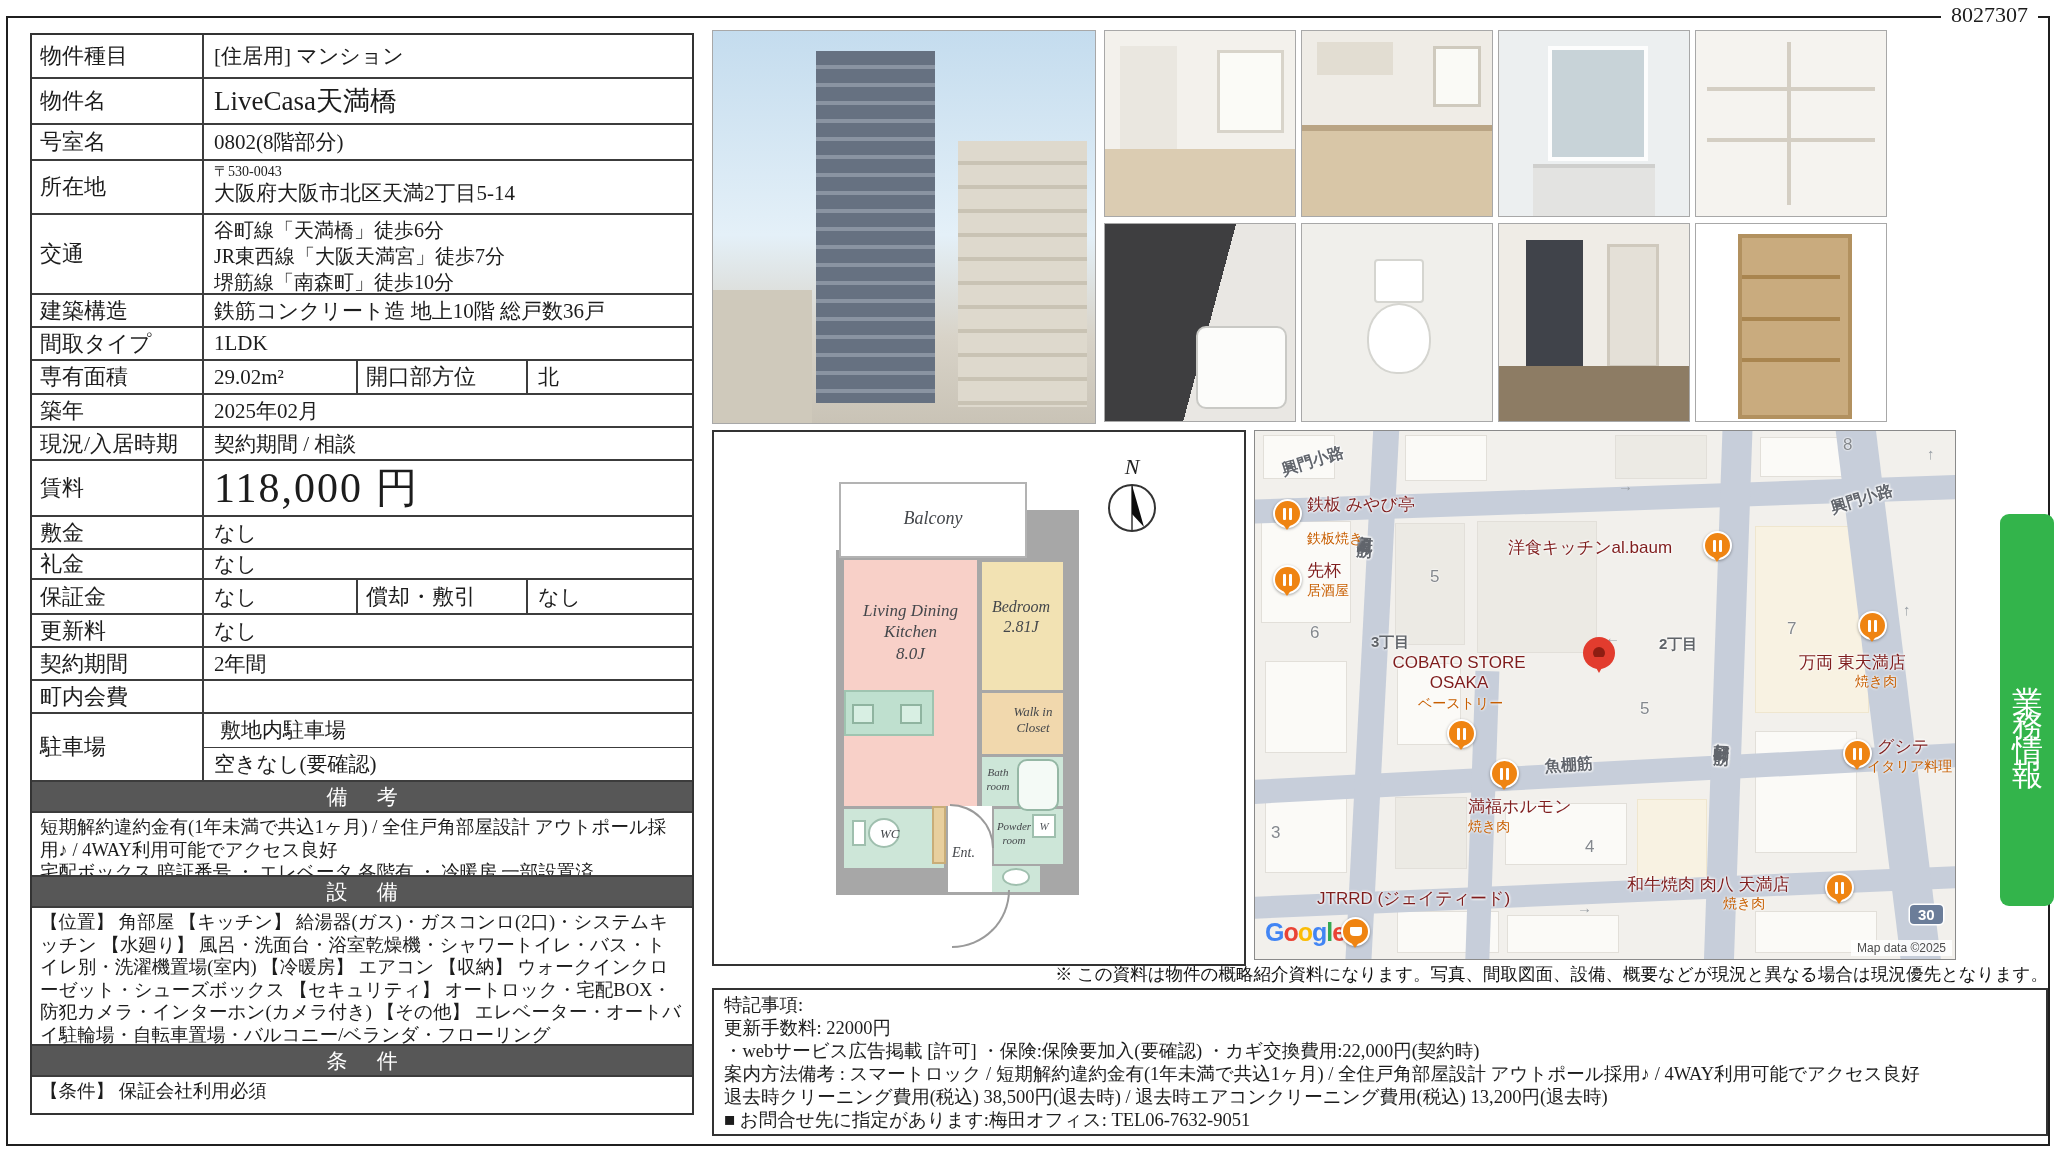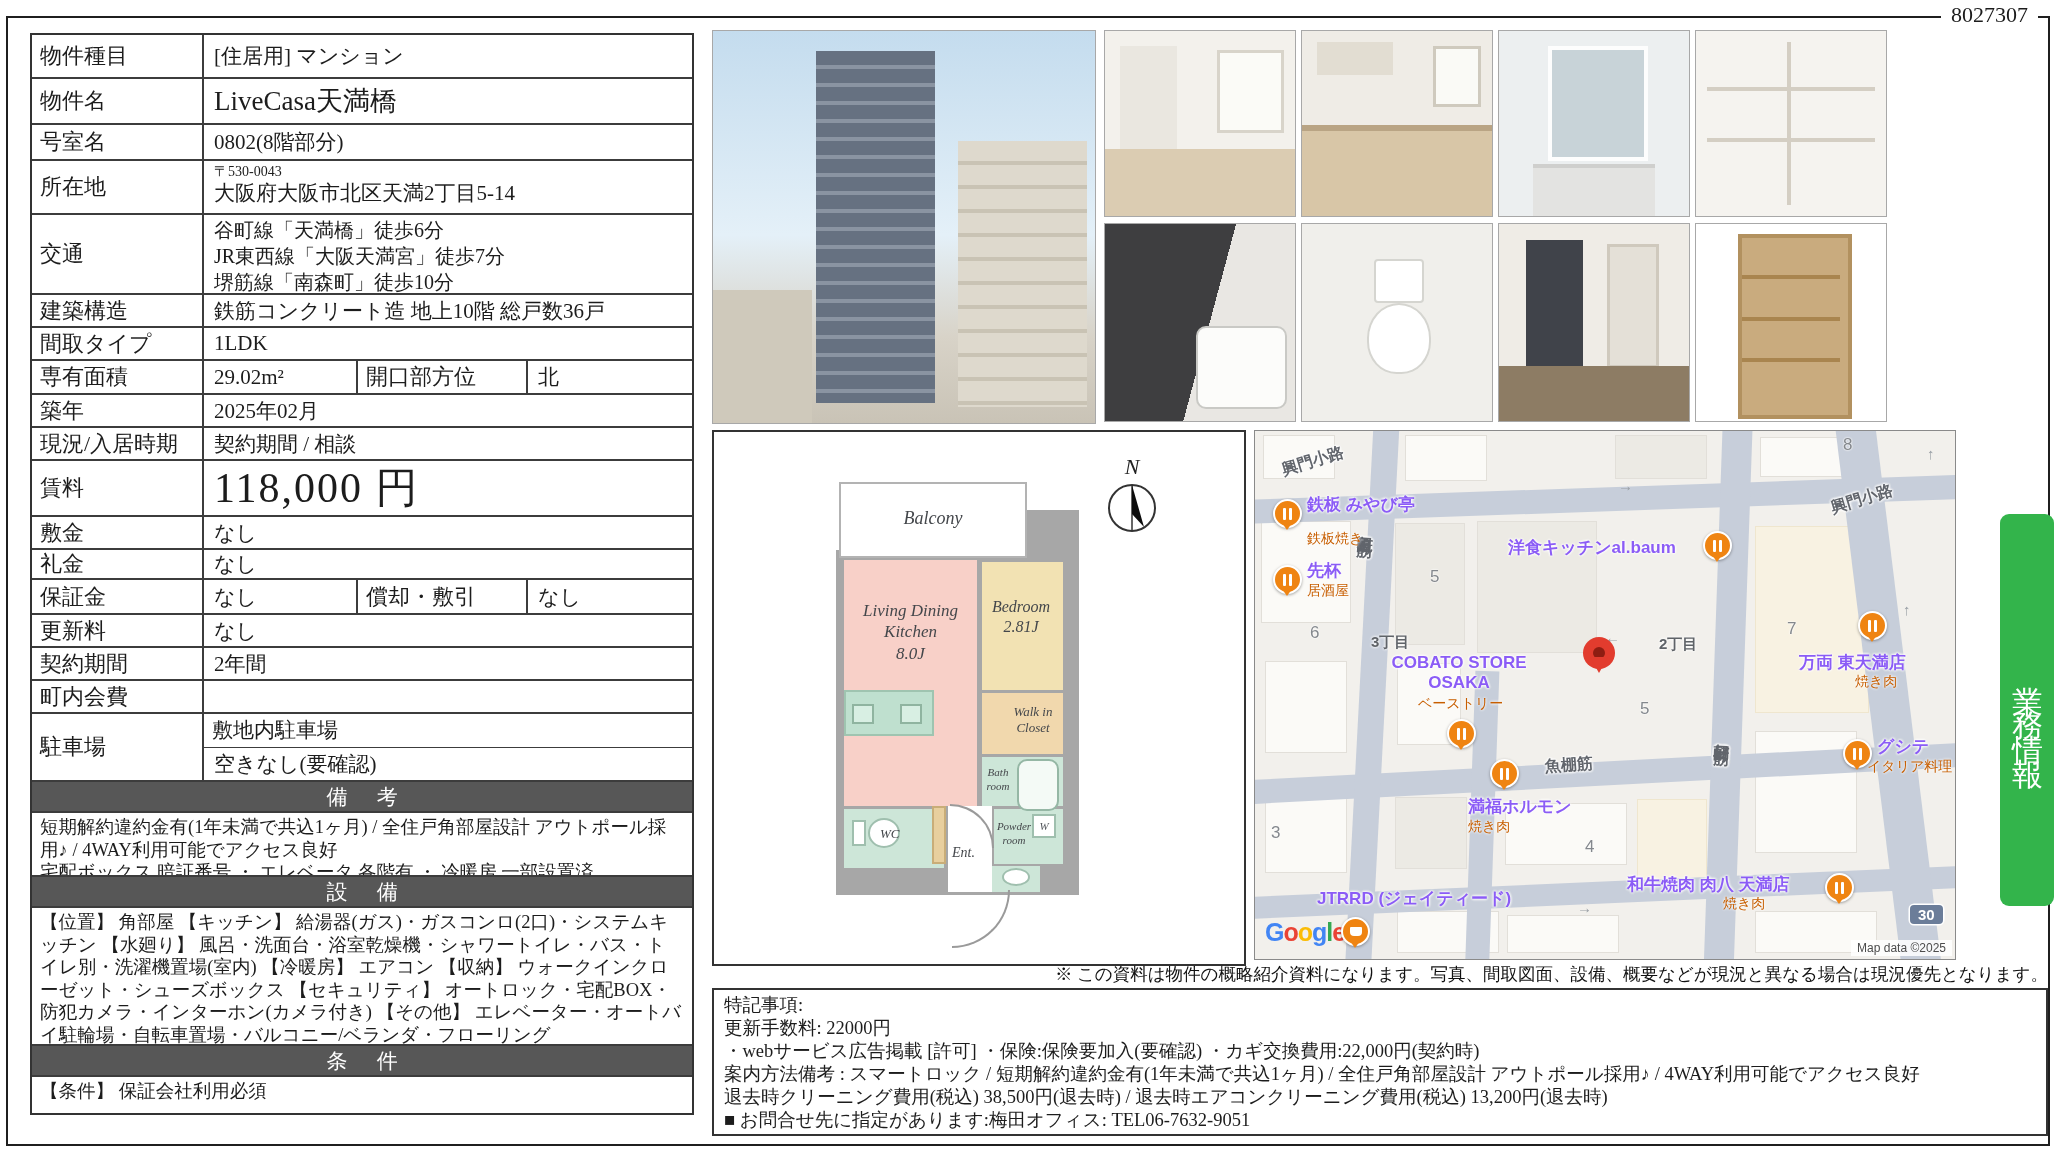--- a/index.html
+++ b/index.html
@@ -18,21 +18,21 @@
   .tv.big{font-size:27px;}
   .tv.huge{font-size:42px;letter-spacing:2px;}
   .tl2{width:172px;min-width:172px;border-left:2px solid #3c3c3c;border-right:2px solid #3c3c3c;
        display:flex;align-items:center;padding-left:8px;font-size:22px;box-sizing:border-box;}
   .tv2{width:130px;display:flex;align-items:center;padding-left:10px;font-size:21px;}
   .stack{display:block;padding:2px 0 2px 10px;flex:1;}
   .stack .small{font-size:14px;line-height:17px;}
   .stack .norm{font-size:21px;line-height:26px;}
   .stack .line{font-size:20px;line-height:26px;}
   .parkcol{flex:1;display:flex;flex-direction:column;}
-  .parkcol .p1{flex:1;display:flex;align-items:center;padding-left:8px;font-size:21px;border-bottom:1.5px solid #3c3c3c;}
+  .parkcol .p1{flex:1;display:flex;align-items:center;padding-left:16px;font-size:21px;border-bottom:1.5px solid #3c3c3c;}
   .parkcol .p2{flex:1;display:flex;align-items:center;padding-left:10px;font-size:21px;}
   .sechead{height:29px;background:#575757;color:#fff;display:flex;align-items:center;justify-content:center;
            font-size:21px;letter-spacing:12px;text-indent:12px;border-bottom:2px solid #3c3c3c;}
   .secbody{padding:3px 8px;font-size:18.5px;line-height:22.5px;border-bottom:2px solid #3c3c3c;box-sizing:border-box;overflow:hidden;}
   
   .photo{position:absolute;border:1px solid #a8a8a8;overflow:hidden;background:#eee;z-index:2;}
   .ph-abs{position:absolute;}
   #ph-build{background:linear-gradient(180deg,#c4dcee 0%,#e4f0f8 52%,#d8d3c8 78%,#c9c3b6 100%);}
   #ph-build .bld-main{left:27%;top:5%;width:31%;height:90%;background:repeating-linear-gradient(180deg,#667181 0 14px,#8a94a2 14px 18px);}
   #ph-build .bld-side{right:2%;top:28%;width:34%;height:68%;background:repeating-linear-gradient(180deg,#ded9cd 0 20px,#c9c3b4 20px 24px);}
@@ -97,21 +97,21 @@
   #mapbox{position:absolute;left:1254px;top:430px;width:700px;height:528px;border:1px solid #8a8a8a;background:#f2f0ec;overflow:hidden;z-index:2;
           font-family:"Liberation Sans","DejaVu Sans",sans-serif;}
   .bld{position:absolute;background:#fbfaf7;border:1px solid #e2dfd9;}
   .bld.g{background:#eceae4;}
   .bld.beige{background:#f8f2e2;border-color:#efe6ce;}
   .road{position:absolute;background:#c7ceda;}
   .mlabel{position:absolute;white-space:nowrap;}
   .street{color:#61656c;font-size:16px;font-weight:bold;
           text-shadow:0 0 3px #fff,0 0 3px #fff,0 0 3px #fff,0 0 3px #fff;}
   .street.vert{writing-mode:vertical-rl;text-orientation:upright;letter-spacing:2px;}
-  .poi-name{color:#8b5cf6;font-size:17px;font-weight:bold;text-shadow:0 0 3px #fff,0 0 3px #fff,0 0 3px #fff;}
+  .poi-name{color:#7f1d1d;font-size:17px;font-weight:normal;text-shadow:0 0 3px #fff,0 0 3px #fff,0 0 3px #fff;}
   .poi-cat{color:#c75e00;font-size:14px;text-shadow:0 0 3px #fff,0 0 3px #fff;}
   .blocknum{color:#84888d;font-size:17px;text-shadow:0 0 2px #fff,0 0 2px #fff;}
   .chome{color:#5f6368;font-size:15px;font-weight:bold;text-shadow:0 0 3px #fff,0 0 3px #fff;}
   .arrow{position:absolute;color:#9aa0a6;font-size:15px;font-weight:bold;}
   .poi-pin{position:absolute;width:25px;height:25px;background:#ef8412;border:2px solid #fff;border-radius:50%;
            box-shadow:0 1px 3px rgba(0,0,0,.35);display:flex;align-items:center;justify-content:center;gap:3px;z-index:5;}
   .poi-pin::after{content:"";position:absolute;left:7px;bottom:-9px;border:5px solid transparent;border-top:7px solid #ef8412;}
   .poi-pin .u{width:3px;height:12px;background:#fff;border-radius:1px;}
   .poi-pin .cup{width:12px;height:9px;background:#fff;border-radius:1px 1px 4px 4px;}
   #red-pin{position:absolute;width:32px;height:32px;background:#e23c2e;border-radius:50%;z-index:6;}

